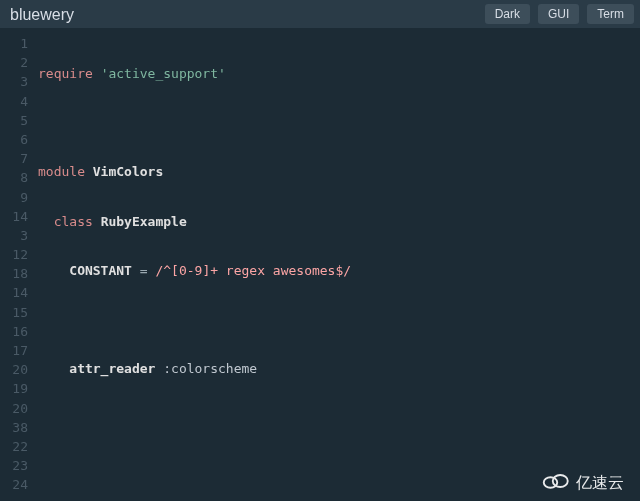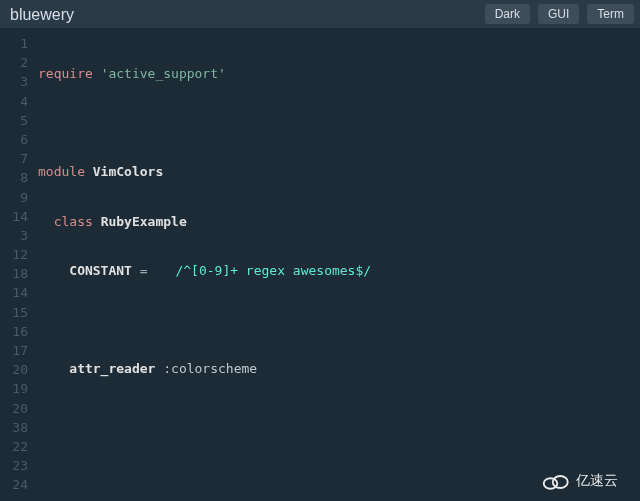--- a/index.html
+++ b/index.html
@@ -41,32 +41,32 @@
   width: 28px;
   text-align: right;
   color: #4a5a66;
   user-select: none;
 }
 .gutter div, .code div { height: 19.2px; line-height: 19.2px; }
 .code { padding-left: 10px; white-space: pre; }
 .kw-inc   { color: #d98c8c; }  
 .const    { color: #e0e0e0; font-weight: bold; }
 .str      { color: #7fb7a0; }  
-.regex    { color: #5eead4; margin-left: 20px; }
+.regex    { color: #fca5a5; }
 .comment  { color: #5a6f7c; }
 .todo     { color: #d98c8c; font-weight: bold; }
 .sym      { color: #c0c8d0; margin-top: 43px; }
 .punct    { color: #9aa8b0; }
 .watermark {
   position: absolute;
-  right: 22px; bottom: 6px;
-  display: flex; align-items: flex-start; gap: 6px;
+  right: 16px; bottom: 6px;
+  display: flex; align-items: center; gap: 6px;
   color: #fff;
   font-family: sans-serif;
-  font-size: 14px;
+  font-size: 16px;
   opacity: 0.9;
 }
 .watermark svg { width: 30px; height: 20px; }
 </style>
 </head>
 <body>
 
 <div class="header">
   <div class="title">bluewery</div>
   <div class="header-buttons">

